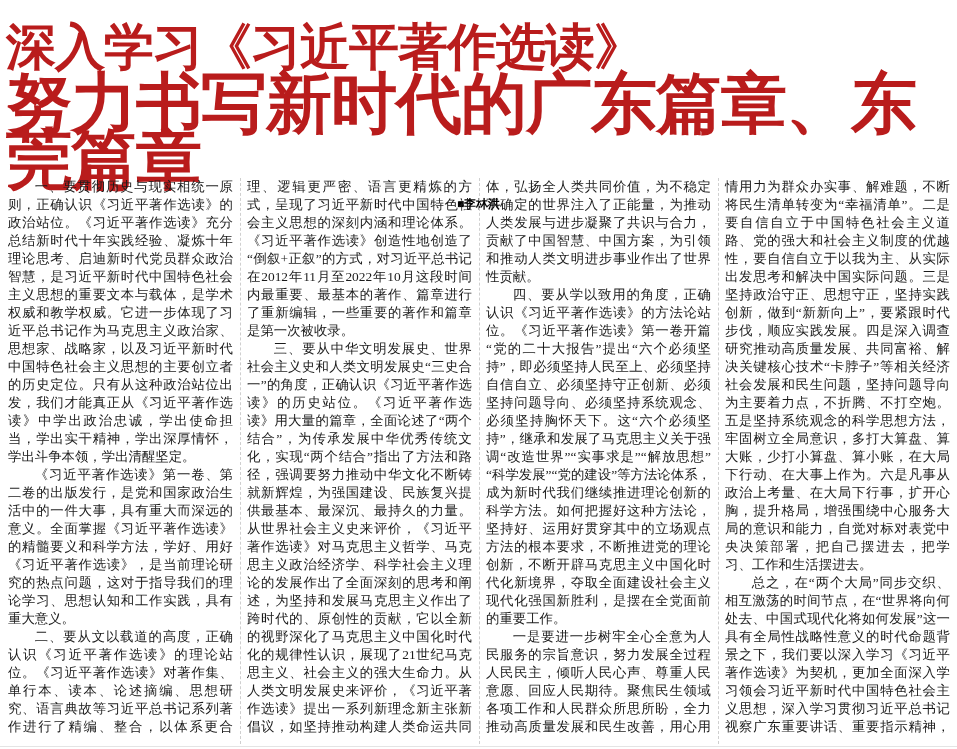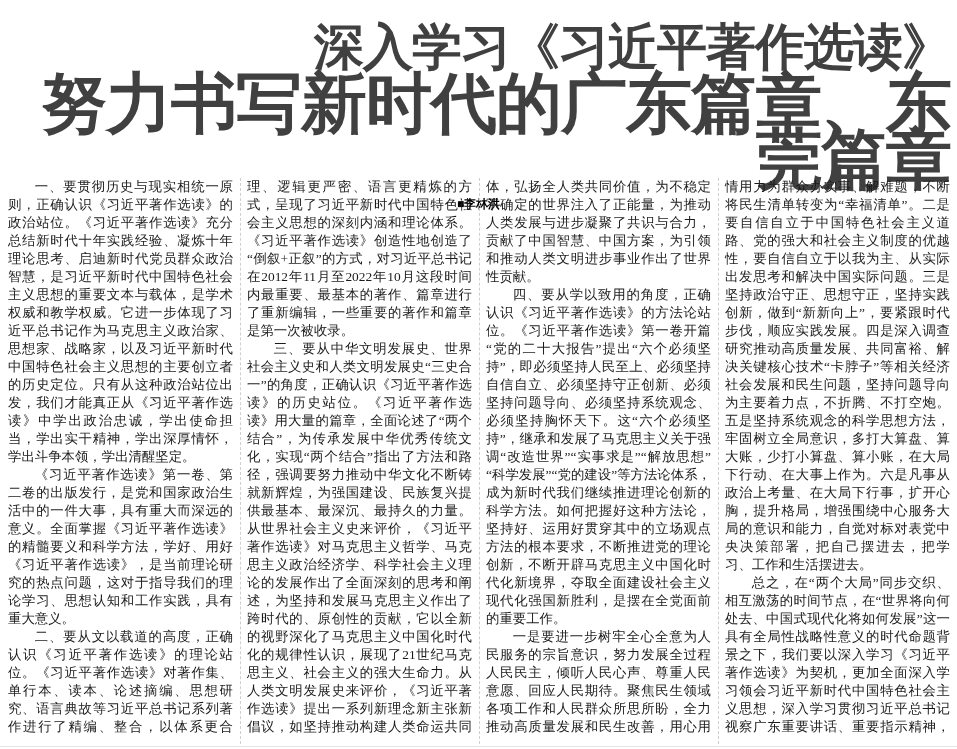--- a/index.html
+++ b/index.html
@@ -7,23 +7,23 @@
     position:relative;
     width:957px; height:749px;
     margin:0 auto;
     background:#ffffff;
     overflow:hidden;
     font-family:"Liberation Serif","DejaVu Serif",serif;
     color:#1b1b1b;
   }
   .headline {
     margin:18px 6px 0;
-    text-align:right;
+    text-align:left;
     font-weight:900;
-    color:#404040;
+    color:#b91c1c;
   }
   .headline .hl1 {
     display:block;
     font-size:50px;
     line-height:58px;
     letter-spacing:-1px;
   }
   .headline .hl2 {
     display:block;
     font-size:66px;

